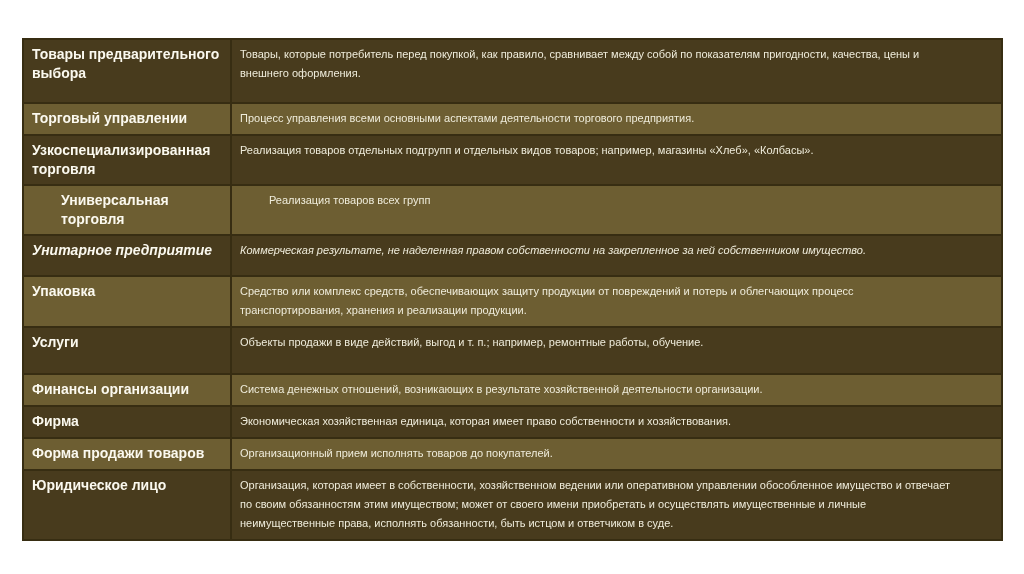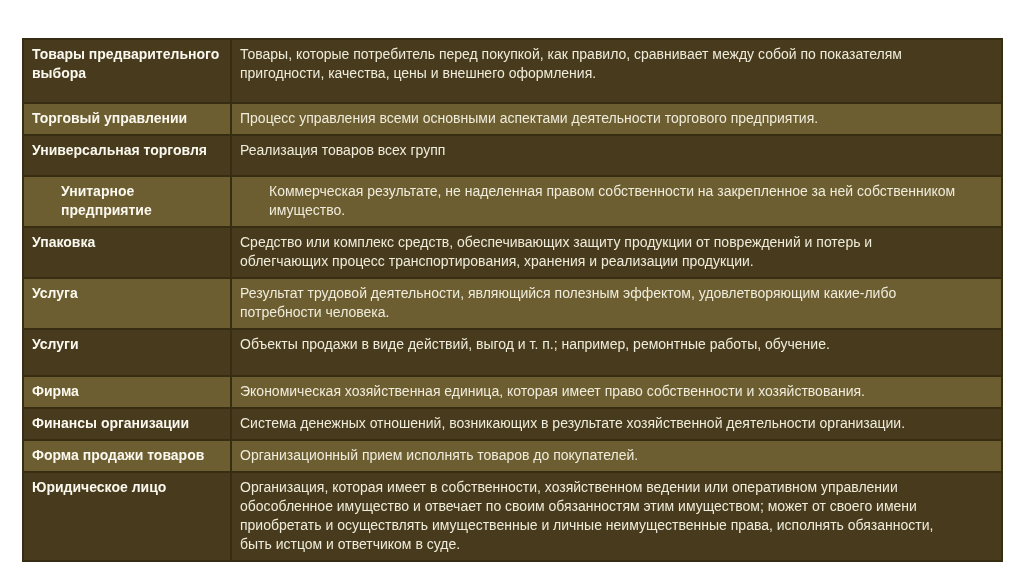--- a/index.html
+++ b/index.html
@@ -40,30 +40,30 @@
   td.term{
     padding:5px 6px 5px 8px;
     color:var(--term-text);
     font-weight:bold;
     font-size:14px;
     line-height:19px;
   }
   td.def{
     padding:5px 10px 6px 8px;
     color:var(--def-text);
-    font-size:14px;
+    font-size:11px;
     line-height:19px;
   }
   .def-text{max-width:716px;}
   
   tr:nth-child(1) td{height:64px;}
   tr:nth-child(2) td{height:29px;}
   tr:nth-child(3) td{height:41px;}
   tr:nth-child(4) td{height:27px;padding-left:37px;}
-  tr:nth-child(5) td{height:41px;}
+  tr:nth-child(5) td{height:41px;font-style:italic;}
   tr:nth-child(6) td{height:42px;}
   tr:nth-child(7) td{height:47px;}
   tr:nth-child(8) td{height:27px;}
   tr:nth-child(9) td{height:22px;}
   tr:nth-child(10) td{height:25px;}
   tr:nth-child(11) td{height:24px;}
   tr:nth-child(12) td{height:95px;}
 </style>
 </head>
 <body>
@@ -86,20 +86,28 @@
 
   <tr>
     <td class="term">
       <div class="term-text">Торговый управлении</div>
     </td>
     <td class="def">
       <div class="def-text">Процесс управления всеми основными аспектами деятельности торгового предприятия.</div>
     </td>
   </tr>
 
+  <tr>
+    <td class="term">
+      <div class="term-text">Узкоспециализированная торговля</div>
+    </td>
+    <td class="def">
+      <div class="def-text">Реализация товаров отдельных подгрупп и отдельных видов товаров; например, магазины «Хлеб», «Колбасы».</div>
+    </td>
+  </tr>
 
   <tr>
     <td class="term">
       <div class="term-text">Универсальная торговля</div>
     </td>
     <td class="def">
       <div class="def-text">Реализация товаров всех групп</div>
     </td>
   </tr>
 
@@ -114,53 +122,45 @@
 
   <tr>
     <td class="term">
       <div class="term-text">Упаковка</div>
     </td>
     <td class="def">
       <div class="def-text">Средство или комплекс средств, обеспечивающих защиту продукции от повреждений и потерь и облегчающих процесс транспортирования, хранения и реализации продукции.</div>
     </td>
   </tr>
 
-  <tr>
-    <td class="term">
-      <div class="term-text">Услуга</div>
-    </td>
-    <td class="def">
-      <div class="def-text">Результат трудовой деятельности, являющийся полезным эффектом, удовлетворяющим какие-либо потребности человека.</div>
-    </td>
-  </tr>
 
   <tr>
     <td class="term">
       <div class="term-text">Услуги</div>
     </td>
     <td class="def">
       <div class="def-text">Объекты продажи в виде действий, выгод и т. п.; например,  ремонтные работы, обучение.</div>
     </td>
   </tr>
 
   <tr>
     <td class="term">
-      <div class="term-text">Фирма</div>
+      <div class="term-text">Финансы организации</div>
     </td>
     <td class="def">
-      <div class="def-text">Экономическая хозяйственная единица, которая имеет право собственности и хозяйствования.</div>
+      <div class="def-text">Система денежных отношений, возникающих в результате хозяйственной деятельности организации.</div>
     </td>
   </tr>
 
   <tr>
     <td class="term">
-      <div class="term-text">Финансы организации</div>
+      <div class="term-text">Фирма</div>
     </td>
     <td class="def">
-      <div class="def-text">Система денежных отношений, возникающих в результате хозяйственной деятельности организации.</div>
+      <div class="def-text">Экономическая хозяйственная единица, которая имеет право собственности и хозяйствования.</div>
     </td>
   </tr>
 
   <tr>
     <td class="term">
       <div class="term-text">Форма продажи товаров</div>
     </td>
     <td class="def">
       <div class="def-text">Организационный прием исполнять товаров до покупателей.</div>
     </td>

